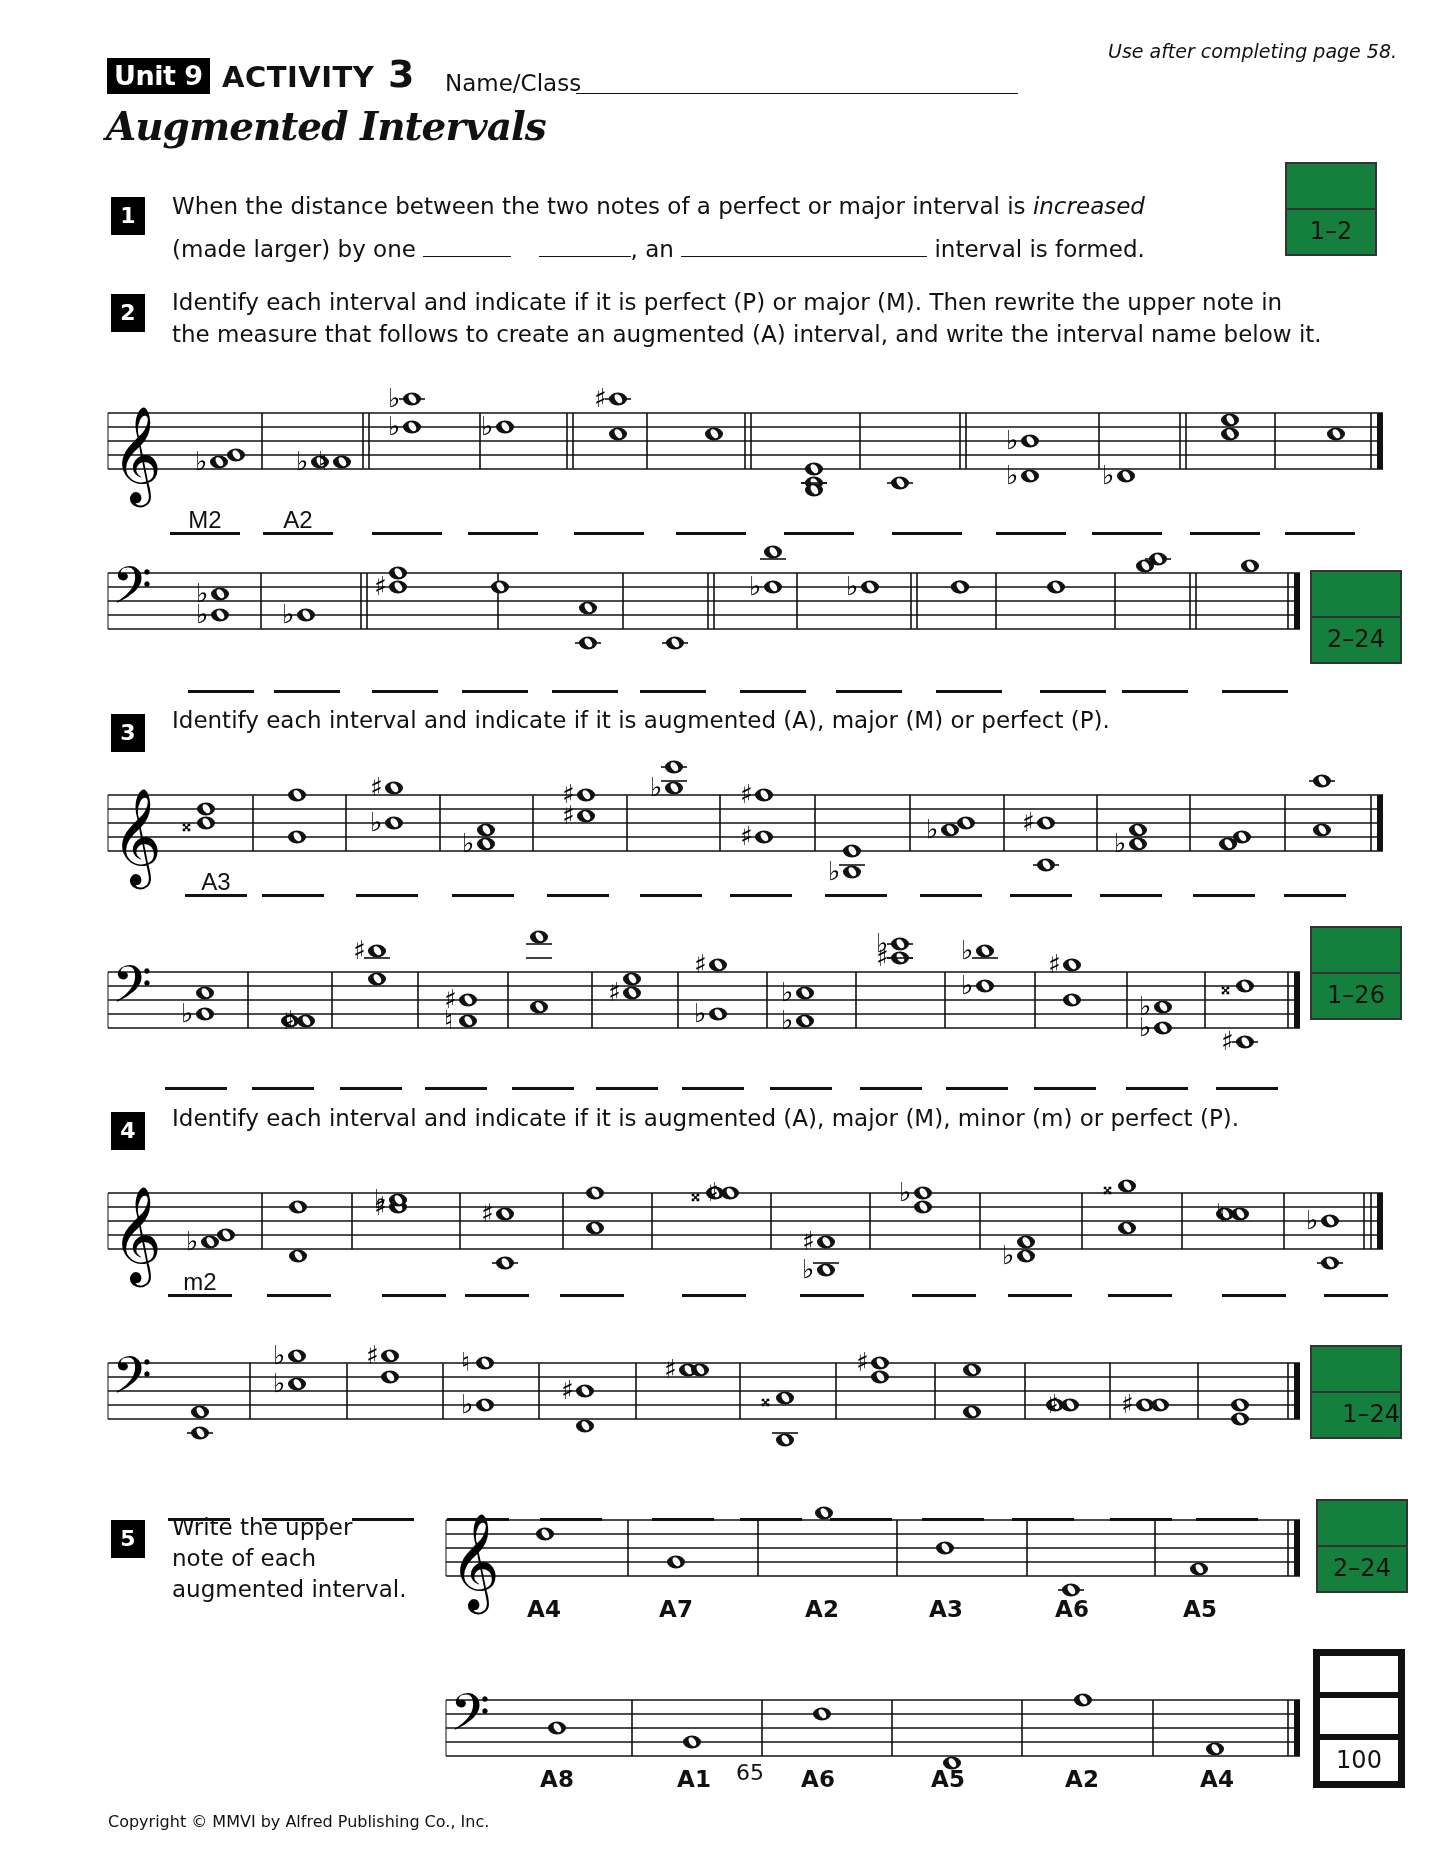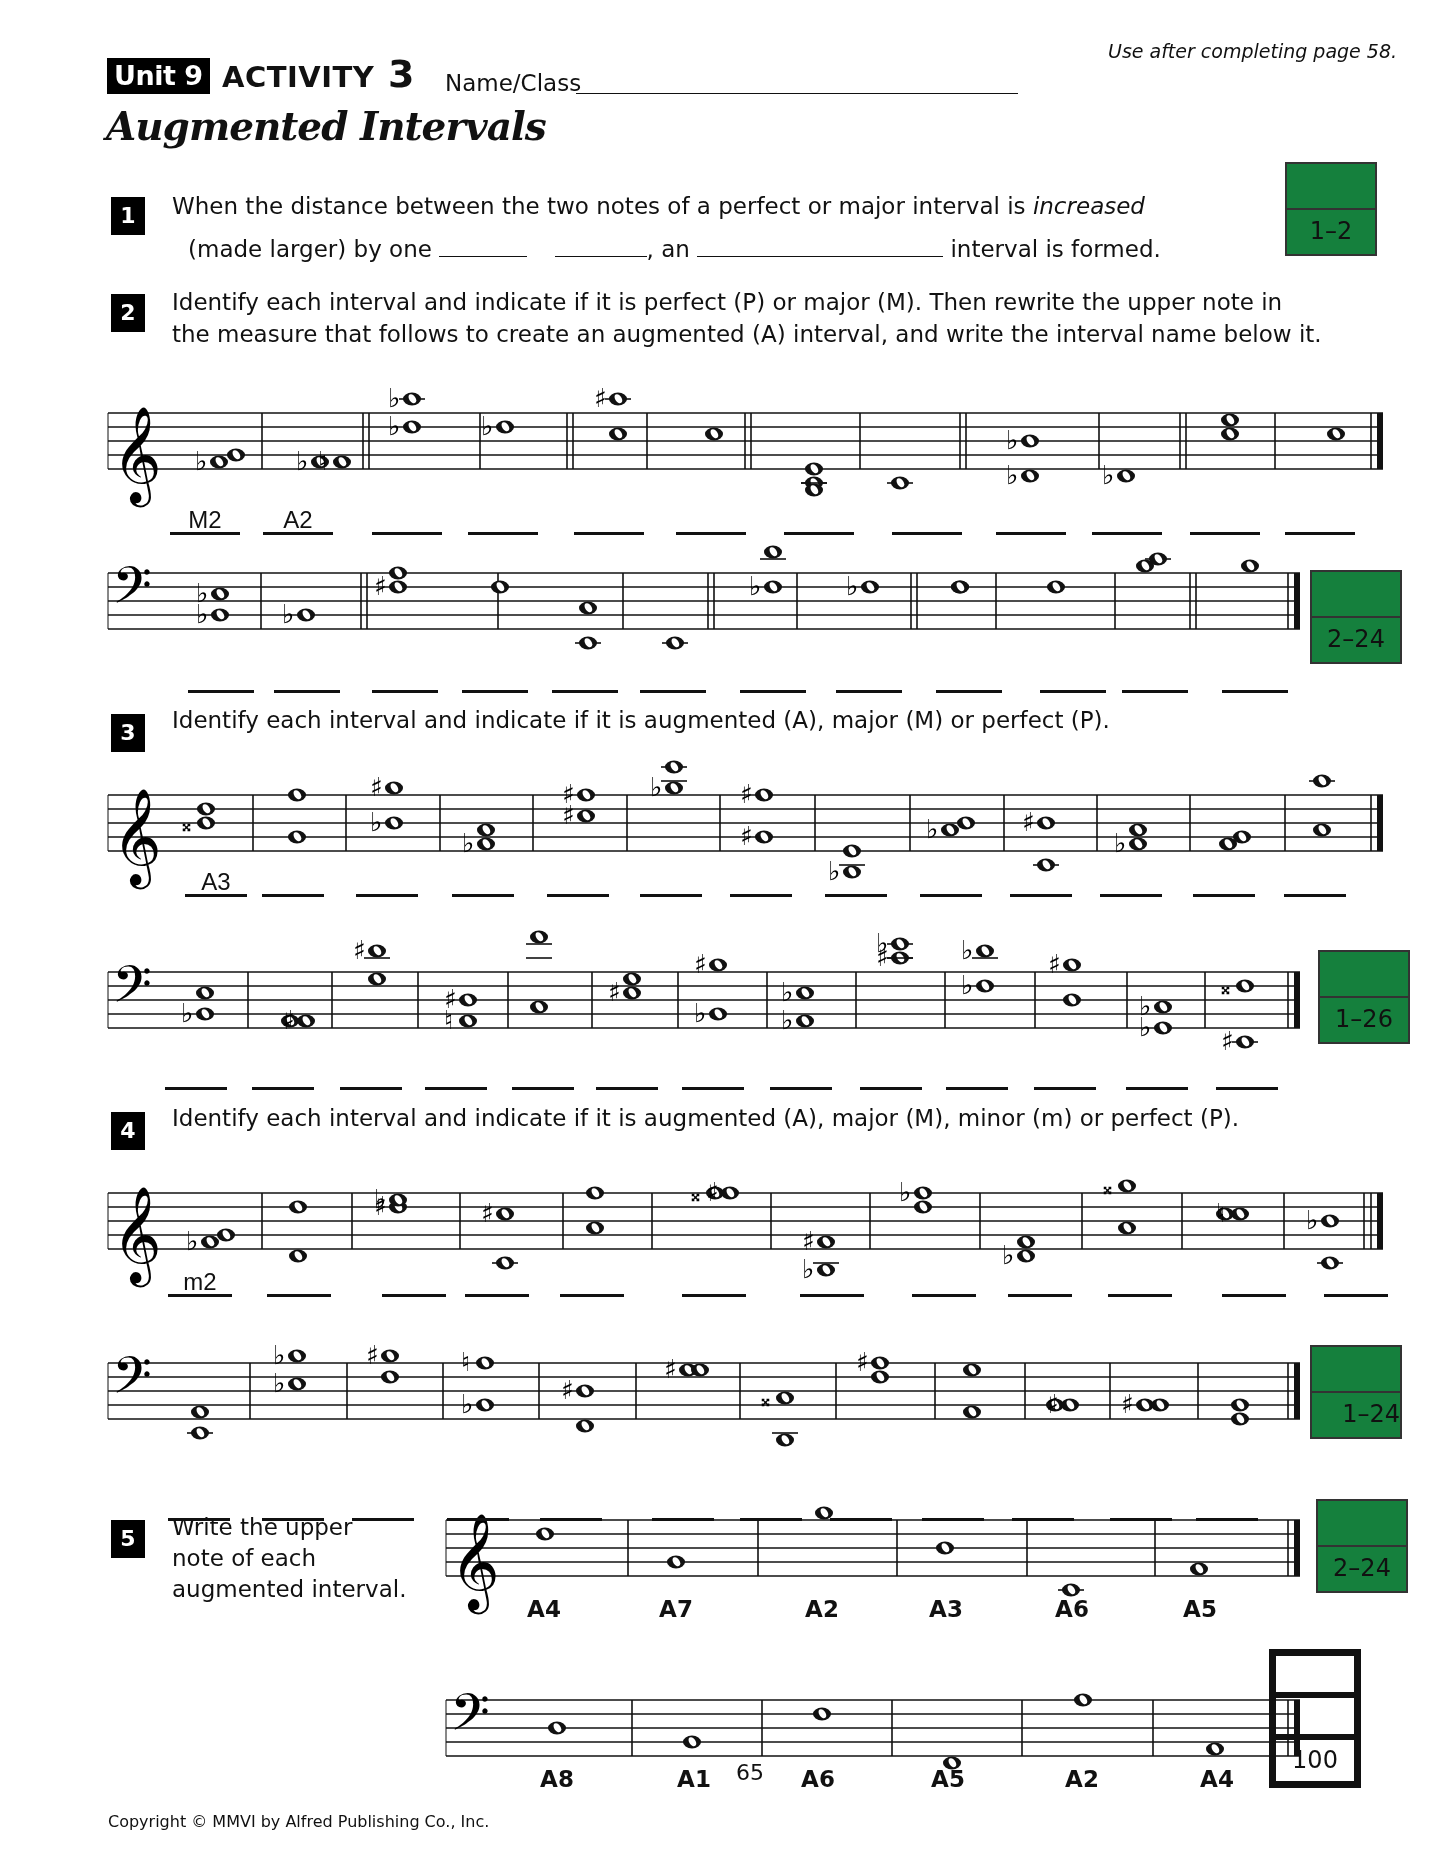--- a/index.html
+++ b/index.html
@@ -36,21 +36,21 @@
 </div>
 <div class="abs nameclass" style="left:445px;top:70px;">Name/Class</div>
 <div class="abs name-line" style="left:576px;top:93px;width:442px;"></div>
 <div class="abs use-after" style="left:1108px;top:40px;">Use after completing page 58.</div>
 <div class="abs title" style="left:106px;top:103px;">Augmented Intervals</div>
 
 <div class="abs num" style="left:111px;top:197px;">1</div>
 <div class="abs txt" style="left:172px;top:190px;">
   <span>When the distance between the two notes of a perfect or major interval is </span><em>increased</em>
 </div>
-<div class="abs txt" style="left:188px;top:233px;text-align:right;">
+<div class="abs txt" style="left:172px;top:233px;text-align:right;">
   <span>(made larger) by one</span>
   <span class="blank" style="width:88px;"></span>
   <span class="blank" style="width:92px;margin-left:20px;"></span><span>, an</span>
   <span class="blank" style="width:246px;"></span>
   <span>interval is formed.</span>
 </div>
 <div class="abs score-box" style="left:1285px;top:162px;width:88px;height:90px;">
   <div class="top" style="height:44px;"></div>
   <div class="val" style="line-height:42px;">1–2</div>
 </div>
@@ -59,41 +59,41 @@
 <div class="abs txt" style="left:172px;top:286px;">Identify each interval and indicate if it is perfect (P) or major (M). Then rewrite the upper note in</div>
 <div class="abs txt" style="left:172px;top:318px;">the measure that follows to create an augmented (A) interval, and write the interval name below it.</div>
 
 <div class="abs score-box" style="left:1310px;top:570px;width:88px;height:90px;">
   <div class="top" style="height:44px;"></div>
   <div class="val" style="line-height:42px;">2–24</div>
 </div>
 
 <div class="abs num" style="left:111px;top:714px;">3</div>
 <div class="abs txt" style="left:172px;top:704px;">Identify each interval and indicate if it is augmented (A), major (M) or perfect (P).</div>
-<div class="abs score-box" style="left:1310px;top:950px;width:88px;height:90px;margin-left:8px;">
+<div class="abs score-box" style="left:1310px;top:926px;width:88px;height:90px;">
   <div class="top" style="height:44px;"></div>
   <div class="val" style="line-height:42px;">1–26</div>
 </div>
 
 <div class="abs num" style="left:111px;top:1112px;">4</div>
 <div class="abs txt" style="left:172px;top:1102px;">Identify each interval and indicate if it is augmented (A), major (M), minor (m) or perfect (P).</div>
 <div class="abs score-box" style="left:1310px;top:1345px;width:88px;height:90px;">
   <div class="top" style="height:44px;"></div>
   <div class="val" style="line-height:42px;text-align:right;">1–24</div>
 </div>
 
 <div class="abs num" style="left:111px;top:1520px;">5</div>
 <div class="abs txt" style="left:172px;top:1512px;line-height:31px;">Write the upper</div>
 <div class="abs txt" style="left:172px;top:1543px;line-height:31px;">note of each</div>
 <div class="abs txt" style="left:172px;top:1574px;line-height:31px;">augmented interval.</div>
 <div class="abs score-box" style="left:1316px;top:1499px;width:88px;height:90px;">
   <div class="top" style="height:44px;"></div>
   <div class="val" style="line-height:42px;">2–24</div>
 </div>
-<div class="abs total-box" style="left:1269px;top:1649px;width:78px;height:125px;">
+<div class="abs total-box" style="left:1313px;top:1649px;width:78px;height:125px;">
   <div class="cell" style="height:36px;"></div>
   <div class="cell" style="height:36px;"></div>
   <div class="val" style="line-height:40px;">100</div>
 </div>
 
 <svg class="abs" style="left:0;top:0;" width="1445" height="1870" xmlns="http://www.w3.org/2000/svg">
   <g id="staves">
       <g>
         <line x1="108" x2="1383" y1="413" y2="413" stroke="#111" stroke-width="1.6"></line>
         <line x1="108" x2="1383" y1="427" y2="427" stroke="#111" stroke-width="1.6"></line>

